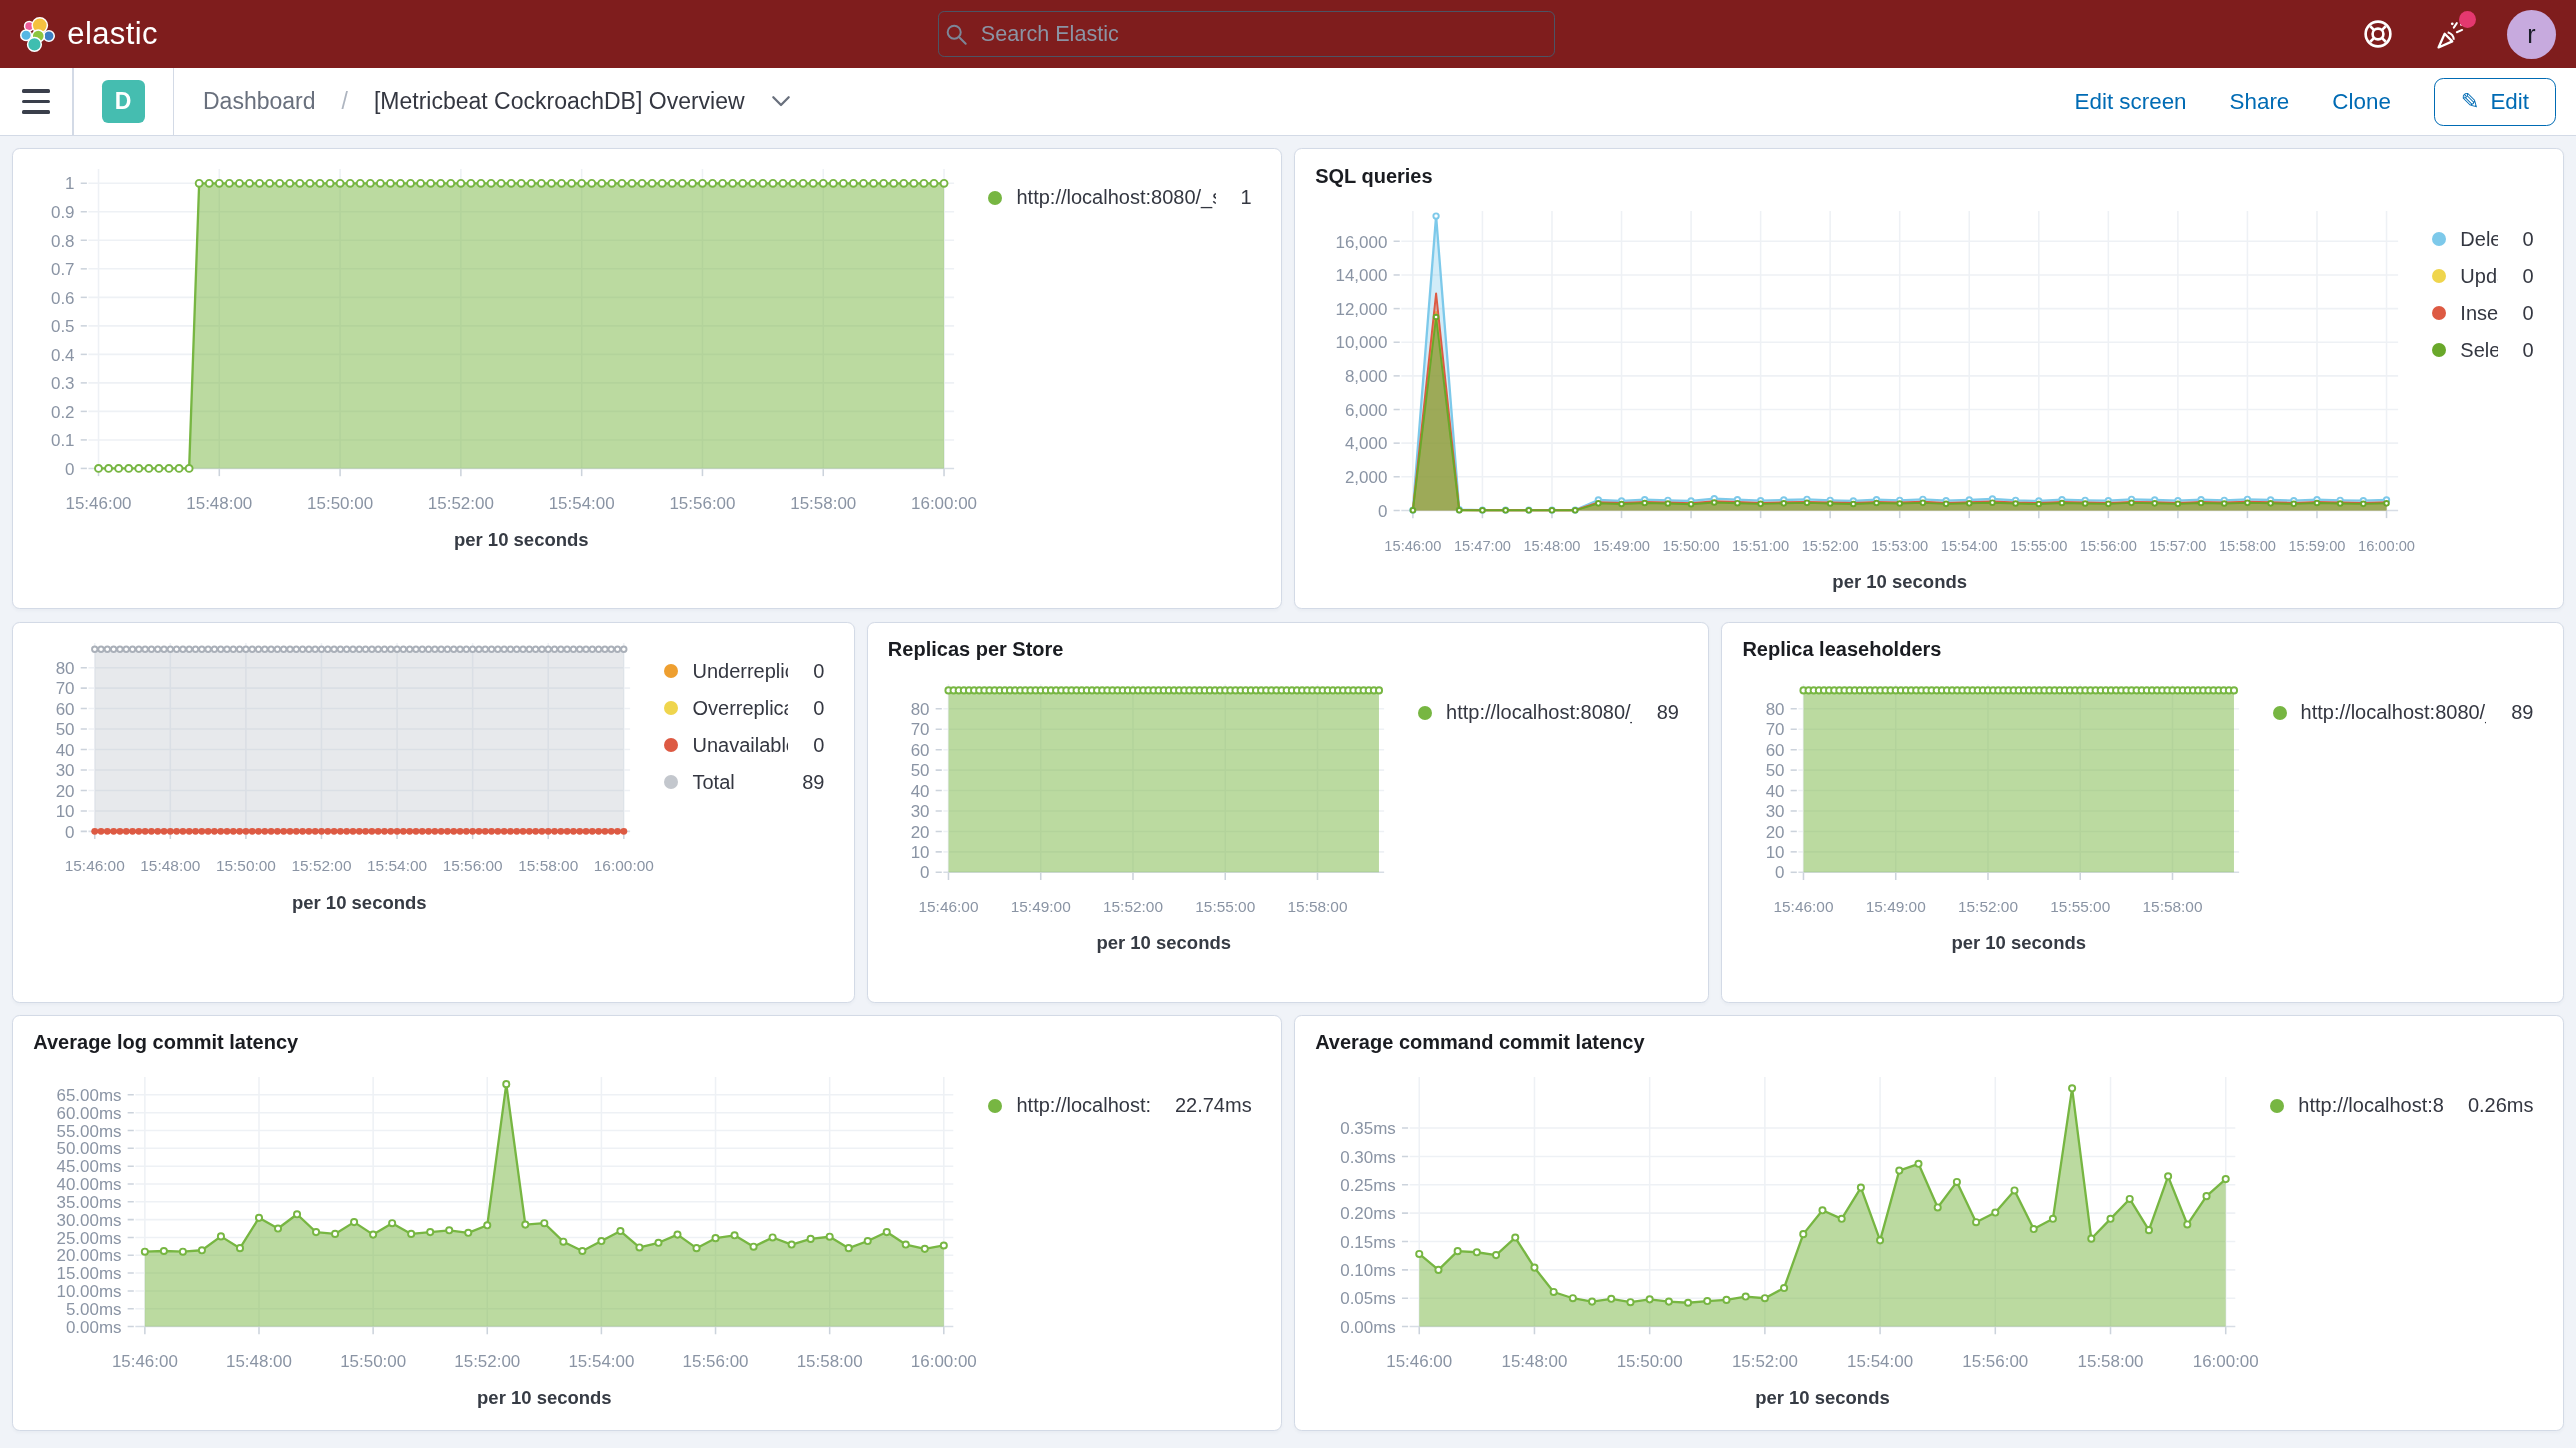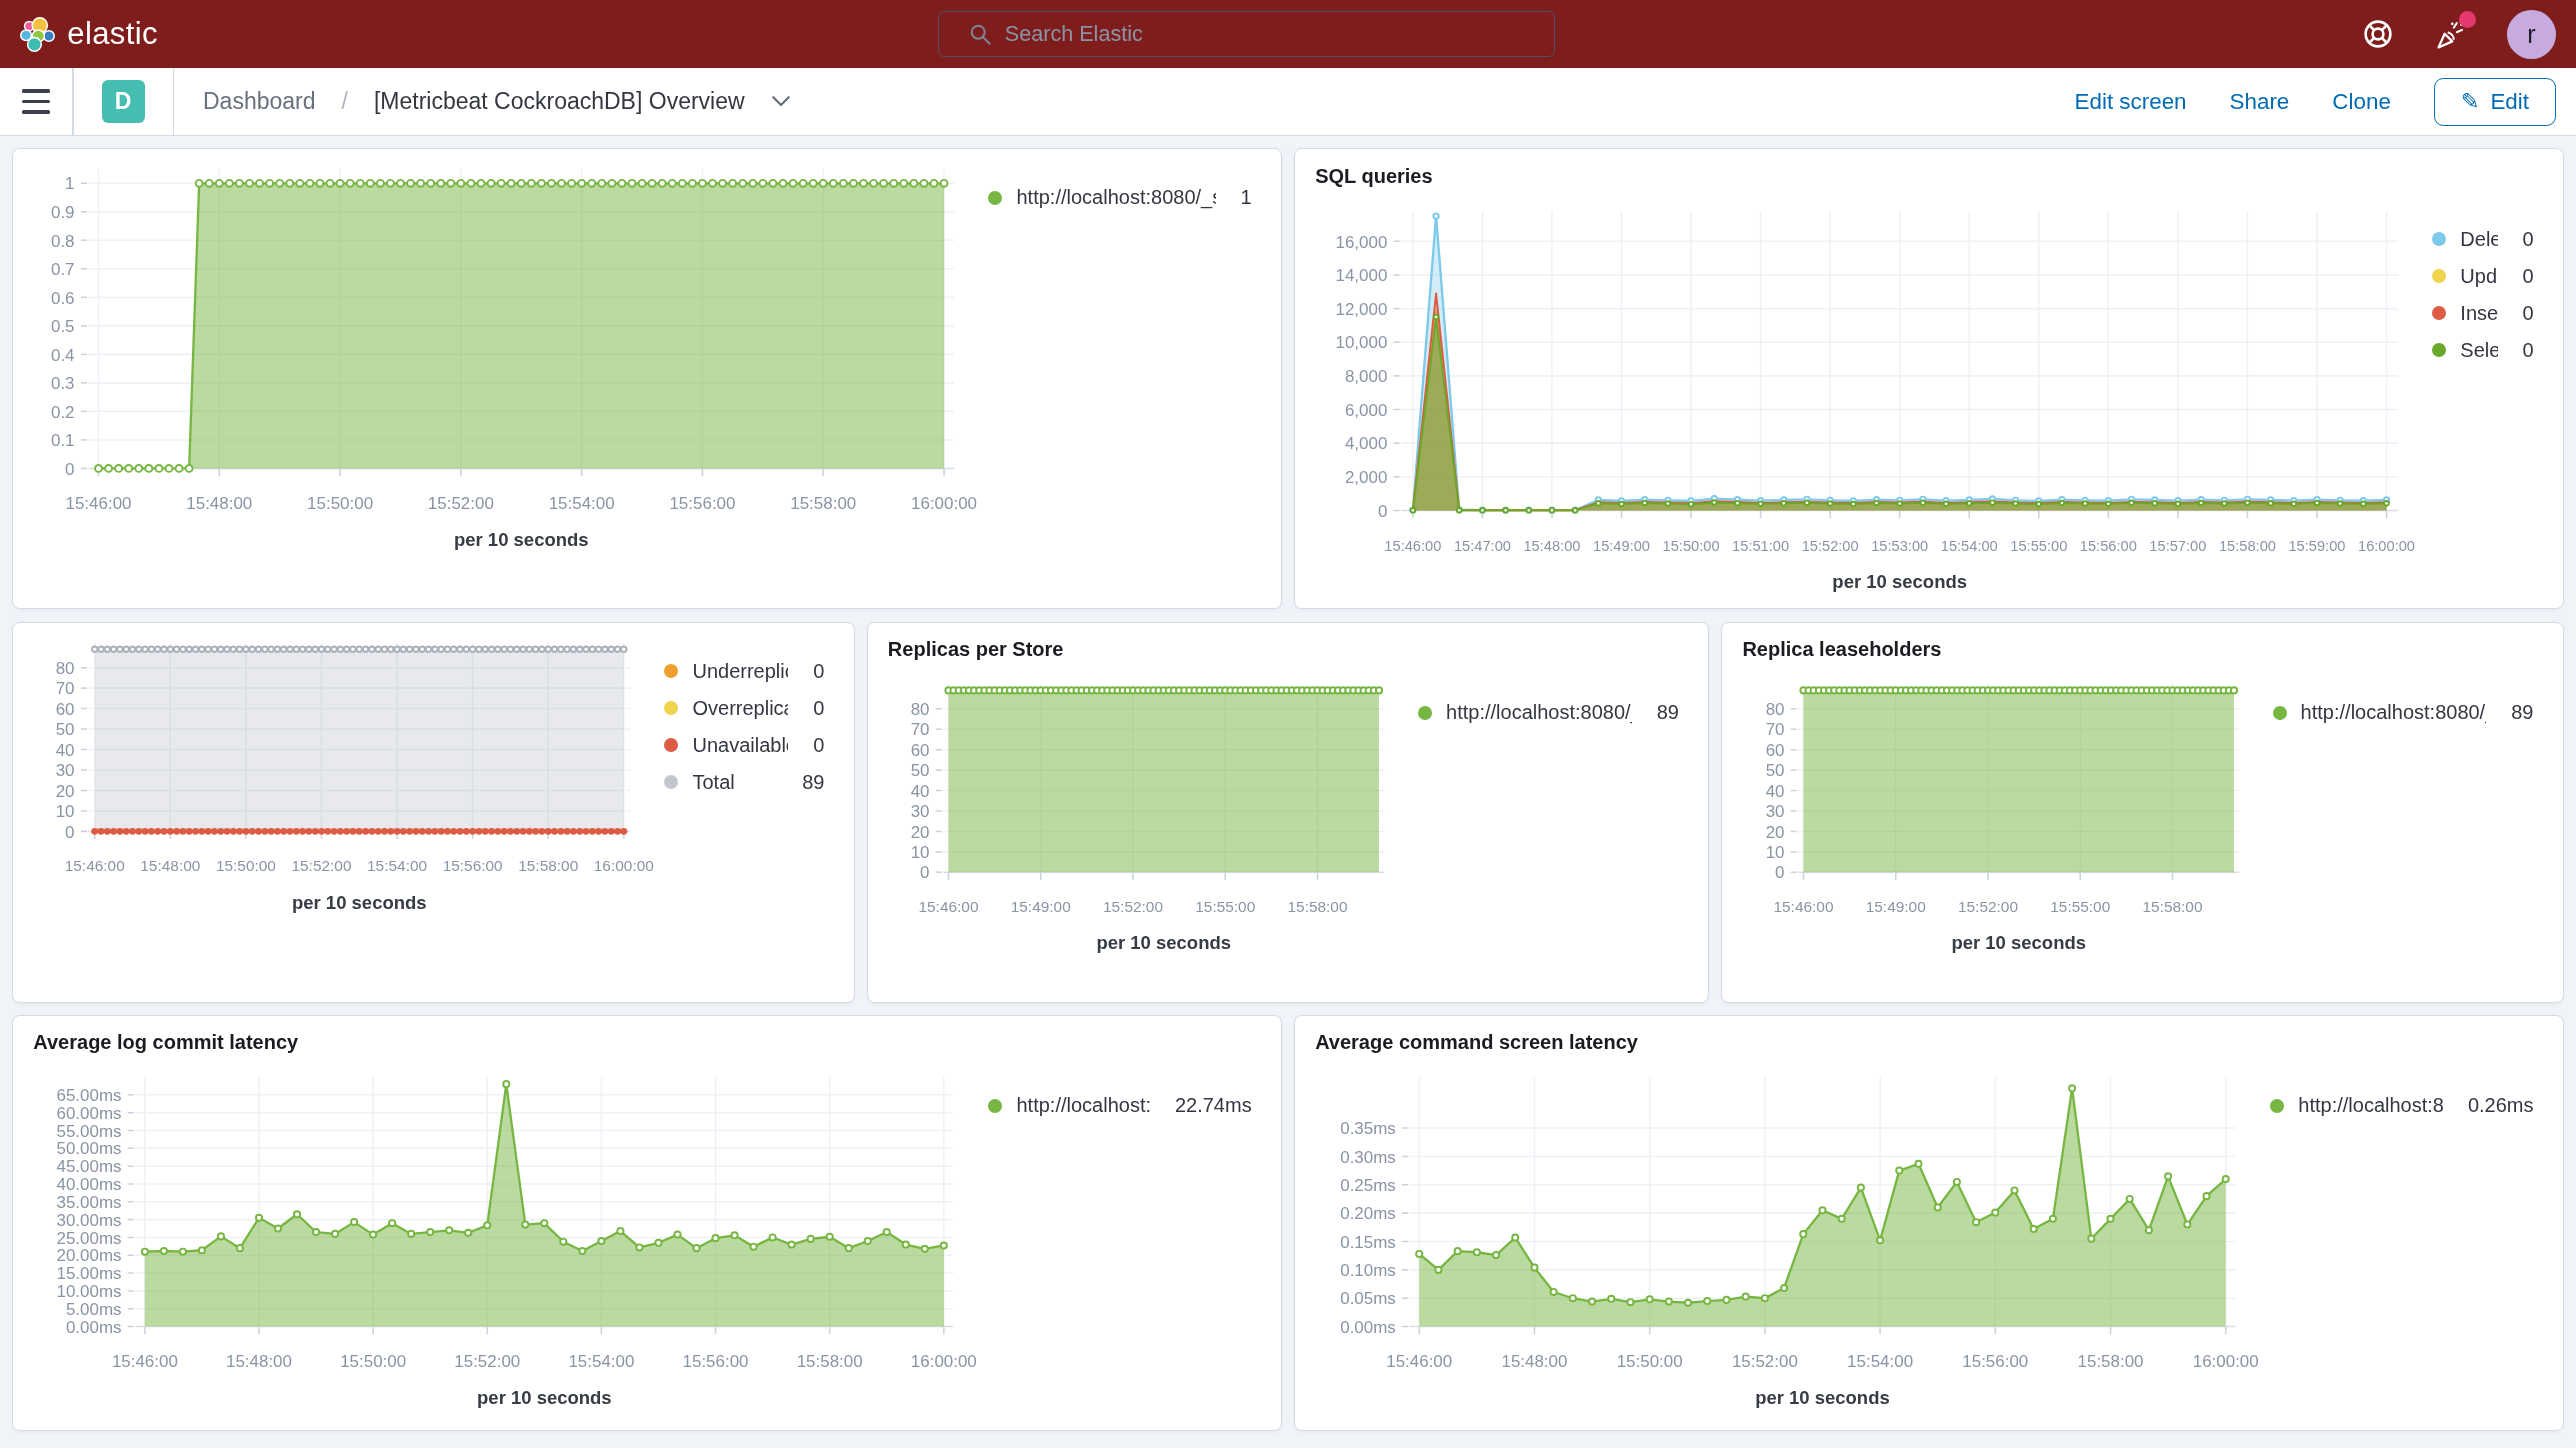--- a/index.html
+++ b/index.html
@@ -4,21 +4,21 @@
 <style>
   * { box-sizing: border-box; margin: 0; padding: 0; }
   html,body { width: 2576px; height: 1448px; overflow: hidden;
     font-family: "Liberation Sans", sans-serif; background: #f0f3f8; }
 
   
   .topbar { height: 68px; background: #7f1d1d; display: flex; align-items: center; padding: 0 20px; }
   .logo { display: flex; align-items: center; gap: 12.3px; }
   .logo-text { color: #fff; font-size: 31px; font-weight: 500; letter-spacing: 0.4px; }
   .searchbox { width: 617px; height: 46px; margin: 0 auto; border: 1.5px solid #4c5464; border-radius: 6.2px;
-    display: flex; align-items: center; gap: 12.3px; padding: 0 30px; color: #8b94a4; font-size: 21.6px; }
+    display: flex; align-items: center; gap: 12.3px; padding: 0 6px; color: #8b94a4; font-size: 21.6px; }
   .top-icons { display: flex; align-items: center; gap: 37px; margin-left: 23px; }
   .icon-btn { position: relative; width: 37px; height: 37px; display:flex; align-items:center; justify-content:center; }
   .notif-dot { position: absolute; top: -4.6px; right: -6.2px; width: 17px; height: 17px; border-radius: 50%; background: #e4386f; }
   .avatar { width: 49px; height: 49px; border-radius: 50%; background: #c7aade; color: #1b1d29;
     font-size: 25px; display: flex; align-items: center; justify-content: center; }
 
   
   .toolbar { height: 68px; background: #fff; border-bottom: 1.5px solid #d3dae6; display: flex; align-items: center; }
   .menu-btn { width: 72px; height: 68px; display: flex; flex-direction: column; justify-content: center; align-items: center; gap: 6.2px; }
   .menu-btn span { width: 28px; height: 3.9px; background: #3a3f4b; border-radius: 1.5px; }
@@ -1151,21 +1151,21 @@
         <div class="legend">
           <div class="legend-item">
             <span class="dot" style="background: rgb(119, 182, 66);"></span>
             <span class="llabel">http://localhost:808...</span>
             <span class="lvalue">22.74ms</span>
           </div>
         </div>
       </div>
     </section>
     <section class="panel span3">
-      <h3 class="panel-title">Average command screen latency</h3>
+      <h3 class="panel-title">Average command commit latency</h3>
       <div class="panel-body">
         <svg class="chart" width="949" height="362" viewBox="0 0 1230 470">
           <line x1="152.46511627906978" y1="26" x2="152.46511627906978" y2="350" stroke="#eef1f5" stroke-width="2"></line>
           <line x1="152.46511627906978" y1="350" x2="152.46511627906978" y2="360" stroke="#ccd3dc" stroke-width="2"></line>
           <text x="152.46511627906978" y="402" text-anchor="middle" font-size="22" fill="#8a94a4">15:46:00</text>
           <line x1="302.04651162790697" y1="26" x2="302.04651162790697" y2="350" stroke="#eef1f5" stroke-width="2"></line>
           <line x1="302.04651162790697" y1="350" x2="302.04651162790697" y2="360" stroke="#ccd3dc" stroke-width="2"></line>
           <text x="302.04651162790697" y="402" text-anchor="middle" font-size="22" fill="#8a94a4">15:48:00</text>
           <line x1="451.6279069767442" y1="26" x2="451.6279069767442" y2="350" stroke="#eef1f5" stroke-width="2"></line>
           <line x1="451.6279069767442" y1="350" x2="451.6279069767442" y2="360" stroke="#ccd3dc" stroke-width="2"></line>

